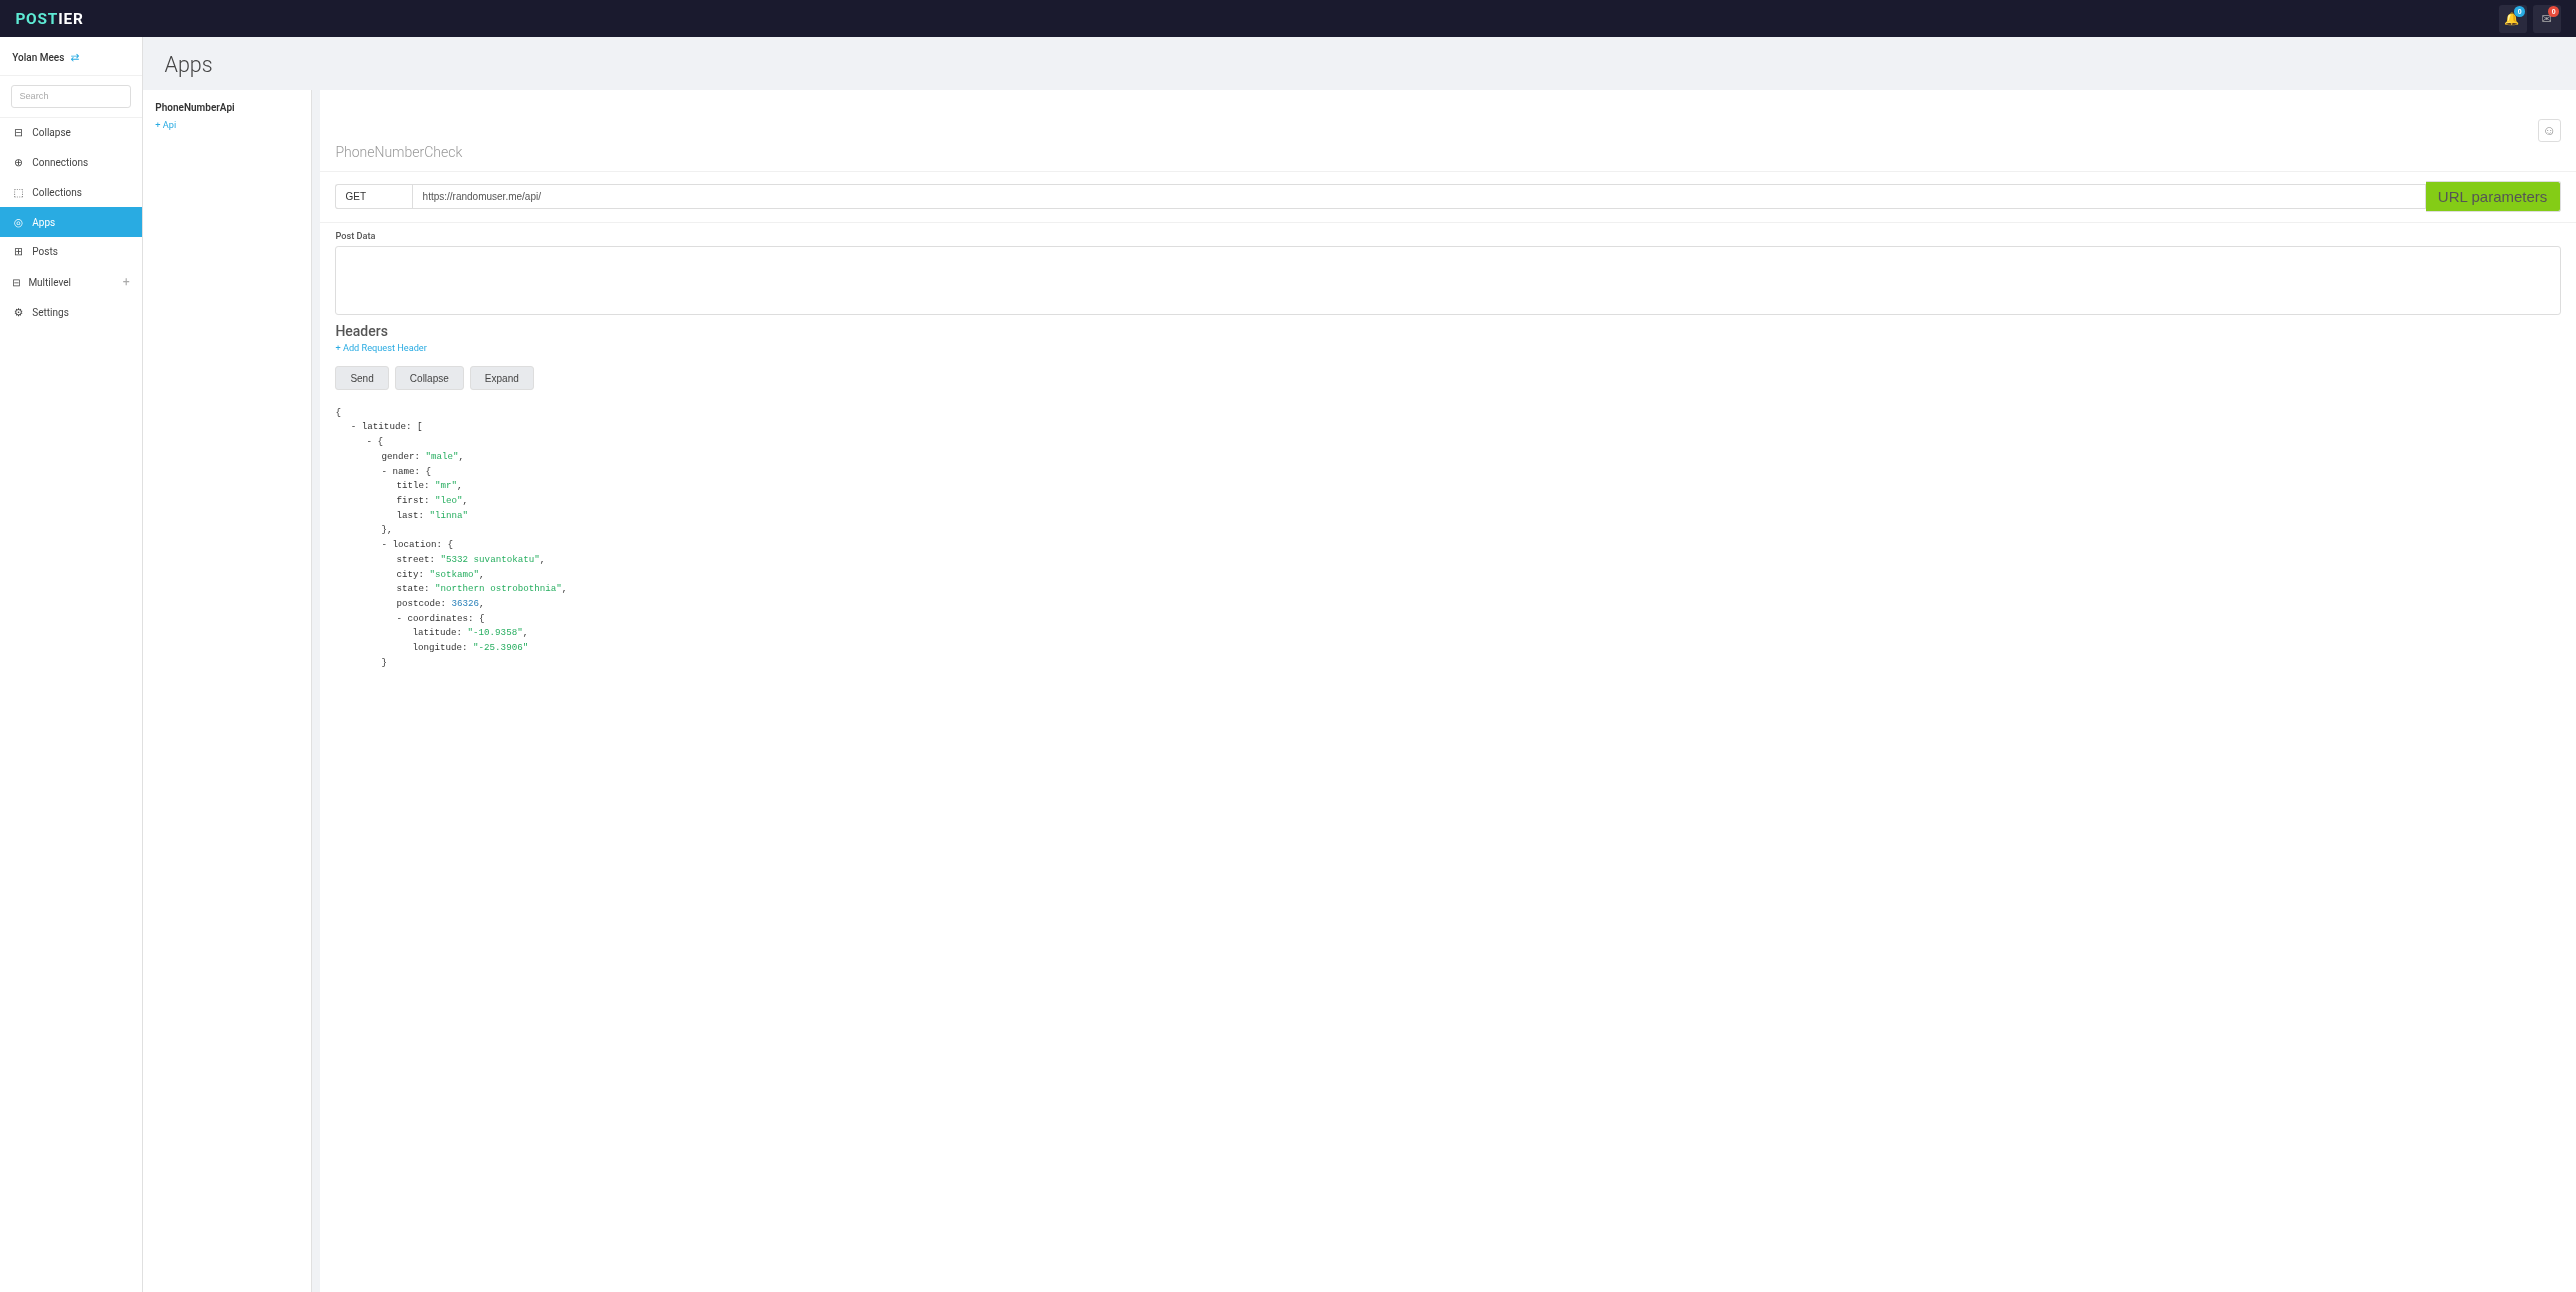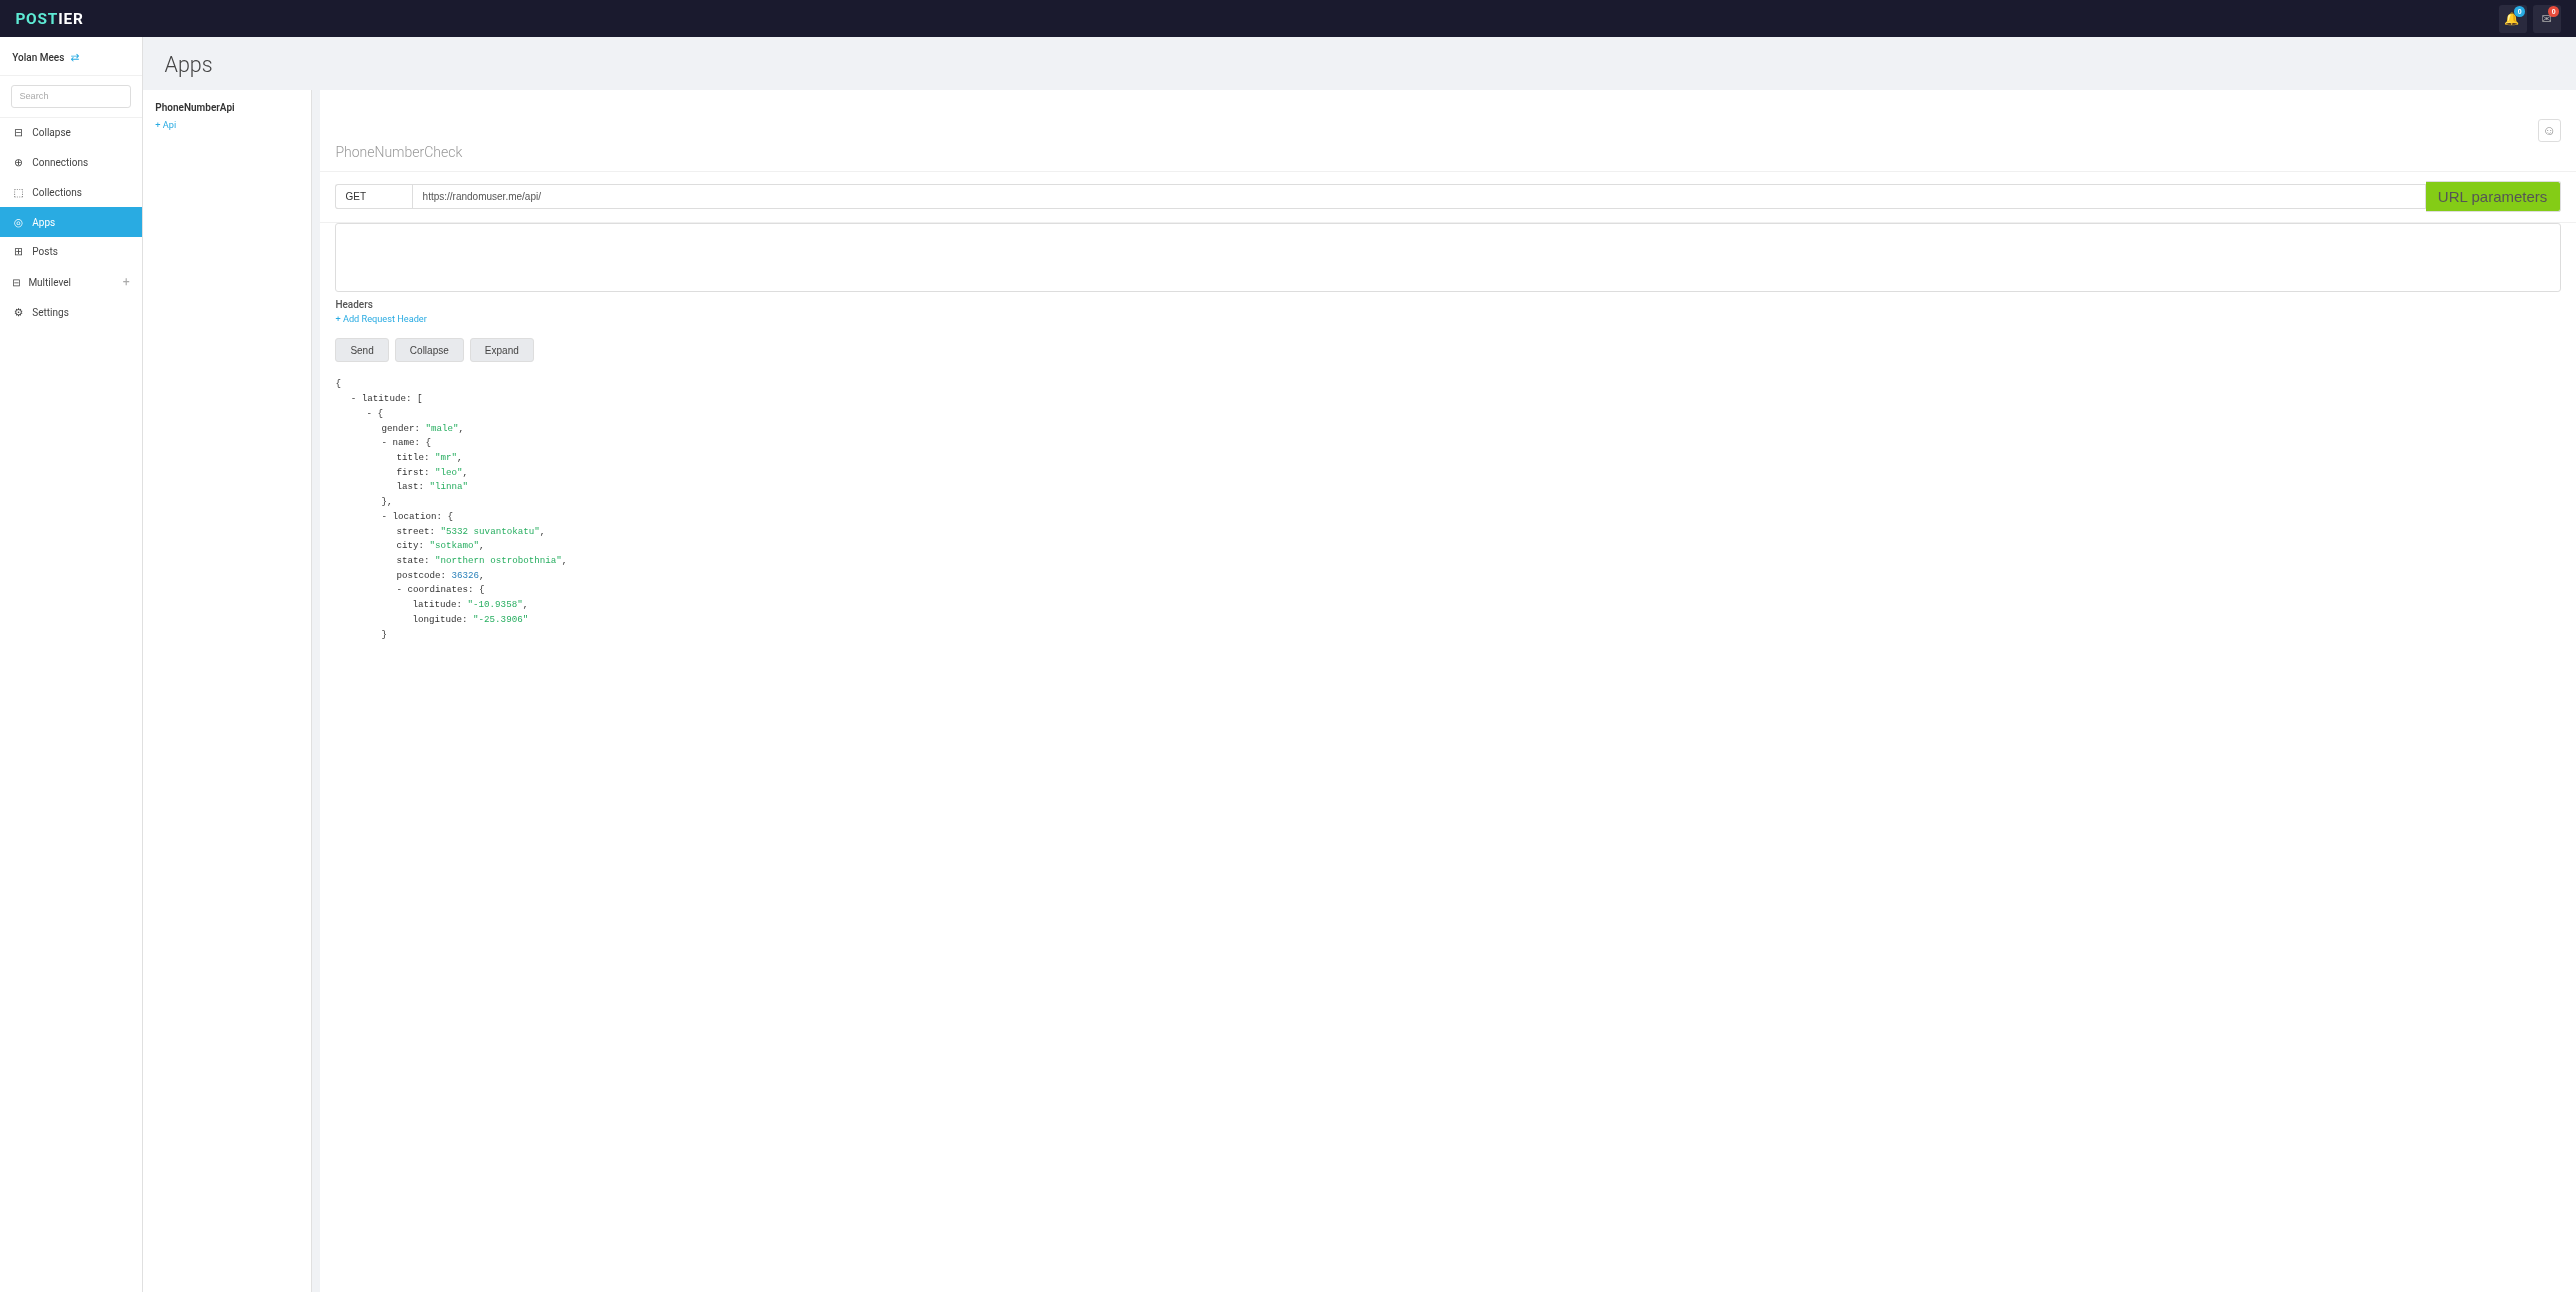--- a/index.html
+++ b/index.html
@@ -271,21 +271,21 @@
       resize: none;
       font-family: monospace;
       background: #fff;
     }
 
     
     .headers-section {
       padding: 7.7px 15.4px 4.6px;
     }
     .headers-label {
-      font-size: 10px;
+      font-size: 14px;
       color: #555;
       font-weight: 500;
     }
     .add-header {
       font-size: 9.2px;
       color: #29abe2;
       cursor: pointer;
       padding: 3.1px 0;
     }
 
@@ -417,20 +417,21 @@
           <select class="method-select">
             <option>GET</option>
             <option>POST</option>
             <option>PUT</option>
             <option>DELETE</option>
           </select>
           <input type="text" class="url-input" value="https://randomuser.me/api/" style="">
           <button class="url-params-btn">URL parameters</button>
         </div>
 
+        <div class="section-label">Post Data</div>
         <textarea class="post-data-area" style=""></textarea>
 
         <div class="headers-section">
           <div class="headers-label">Headers</div>
           <div class="add-header">+ Add Request Header</div>
         </div>
 
         <div class="action-buttons">
           <button class="btn btn-send">Send</button>
           <button class="btn">Collapse</button>

